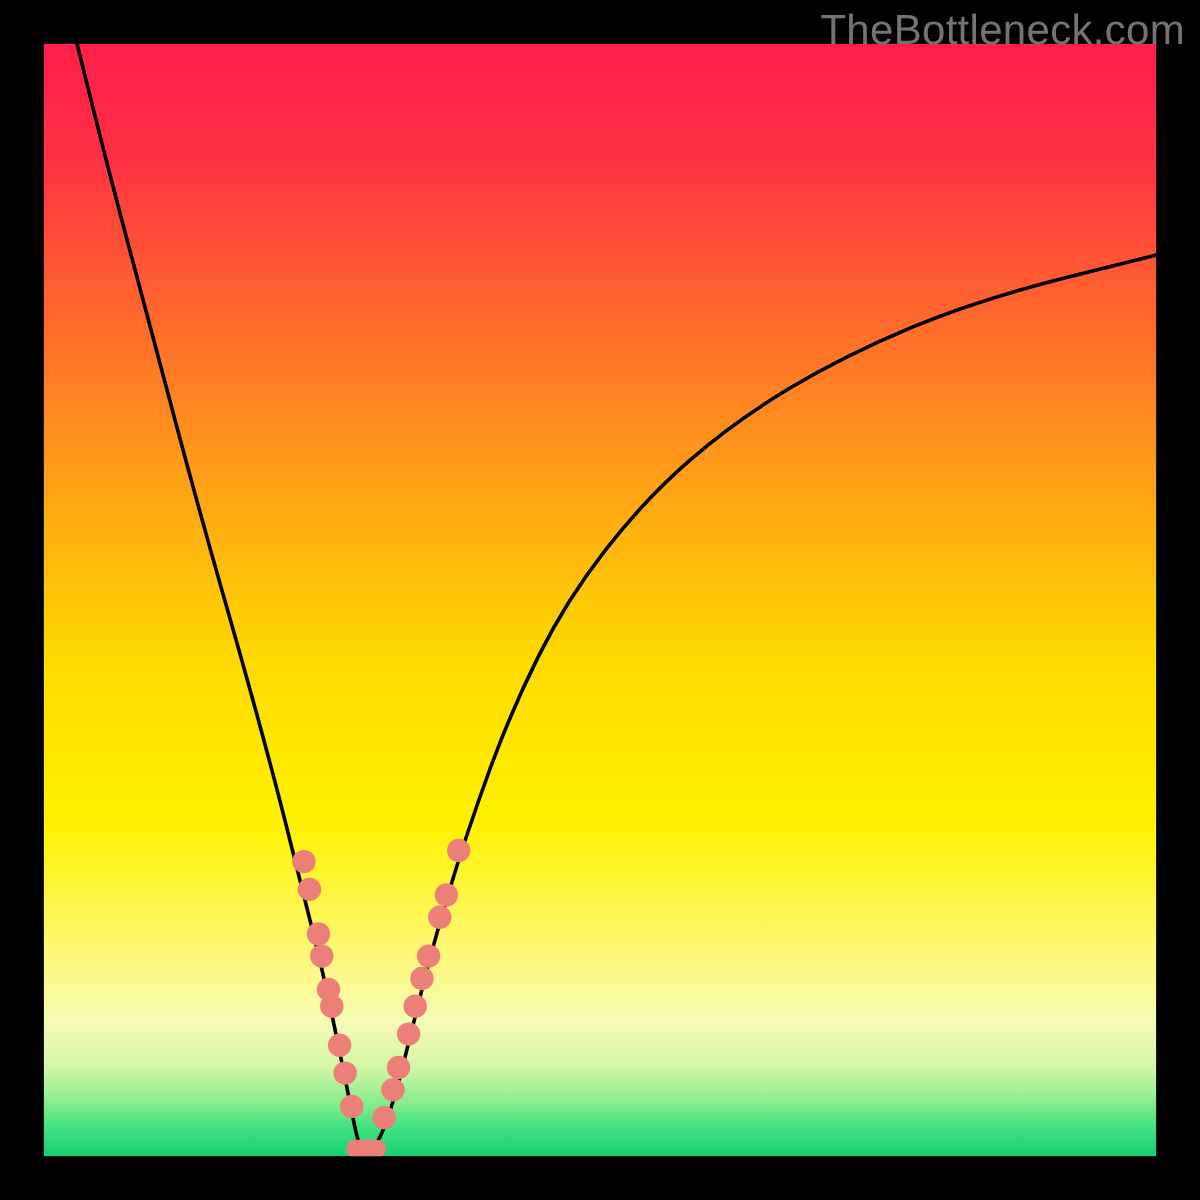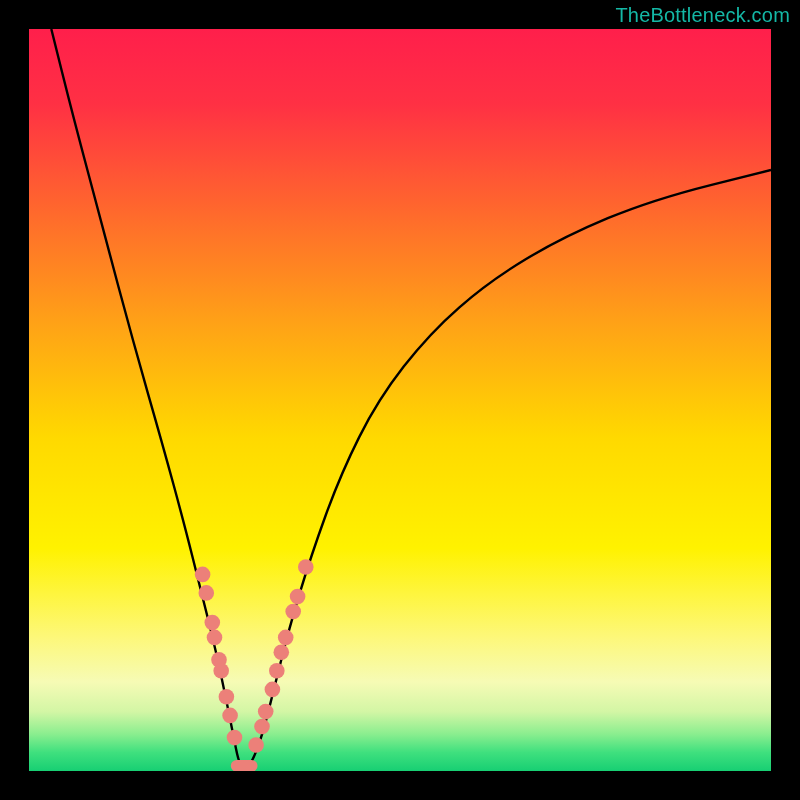--- a/index.html
+++ b/index.html
@@ -20,22 +20,22 @@
     overflow: hidden;
   }
   .gradient {
     position: absolute;
     inset: 0;
   }
   .watermark {
     position: absolute;
     top: 4px;
     right: 10px;
-    color: #14b8a6;
-    font-size: 20px;
+    color: #737373;
+    font-size: 28px;
     font-weight: 500;
     letter-spacing: 0.2px;
     z-index: 10;
   }
   svg.curve {
     position: absolute;
     inset: 0;
     z-index: 5;
   }
 </style>

